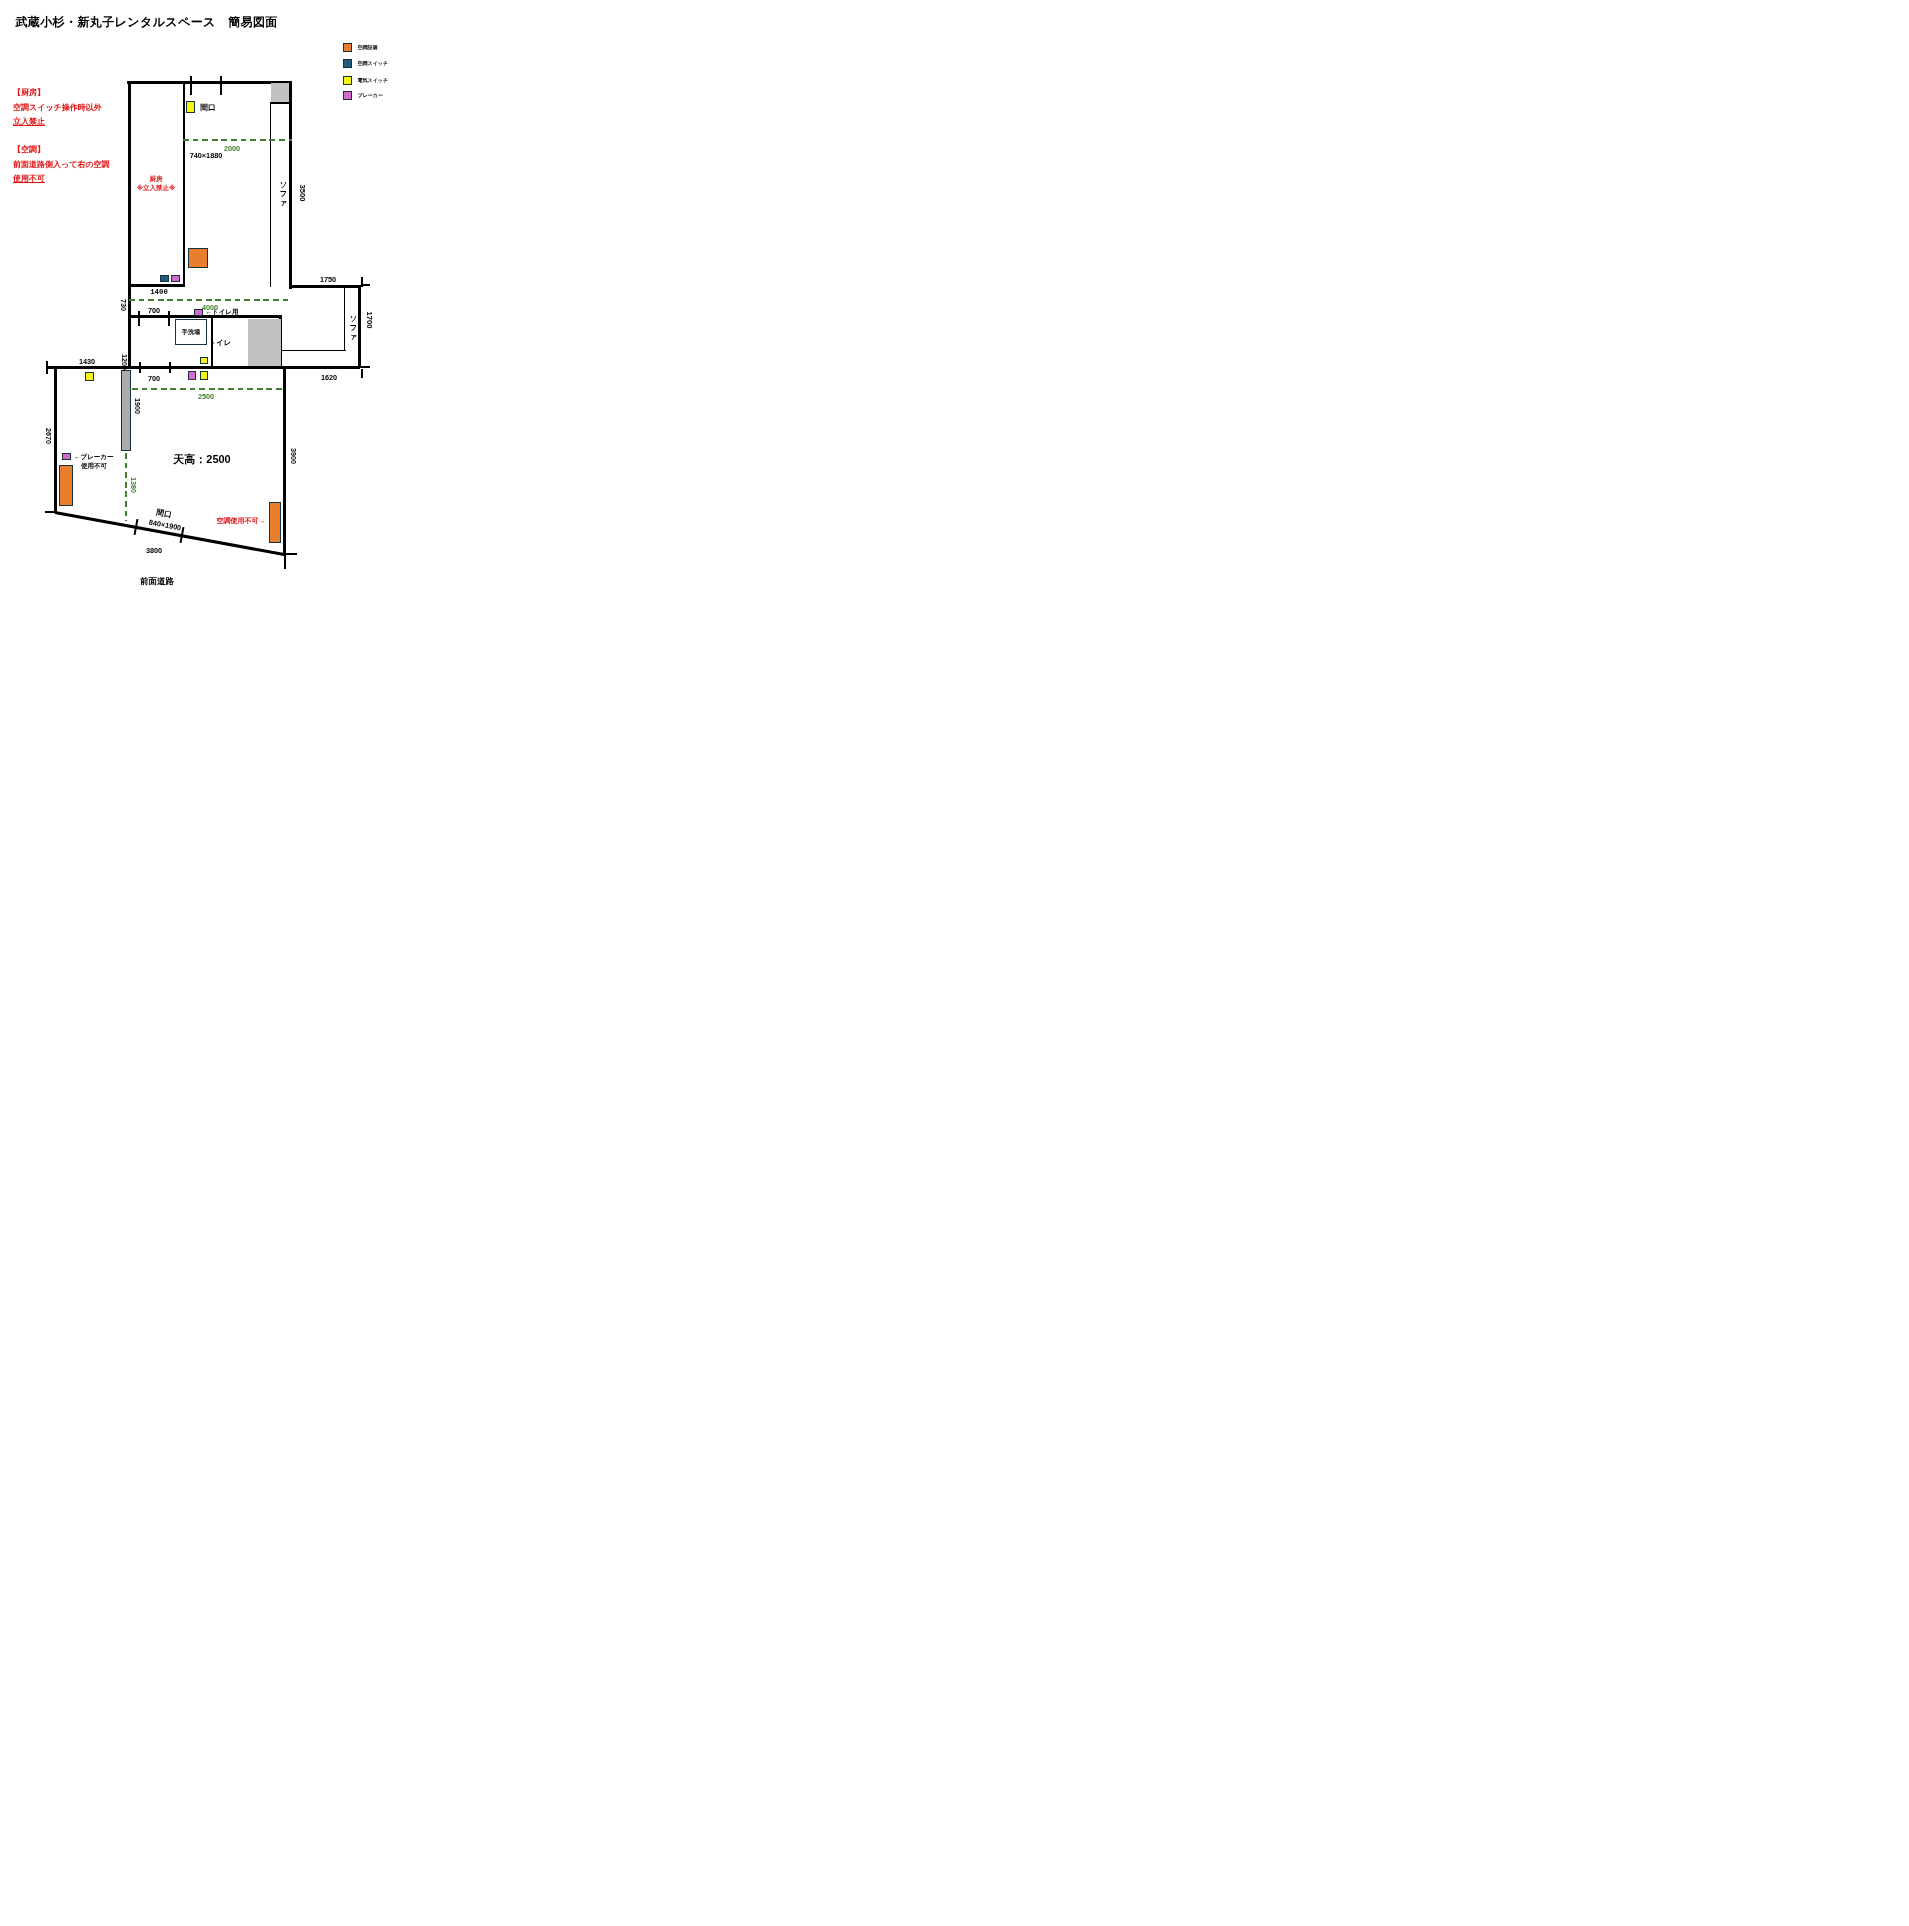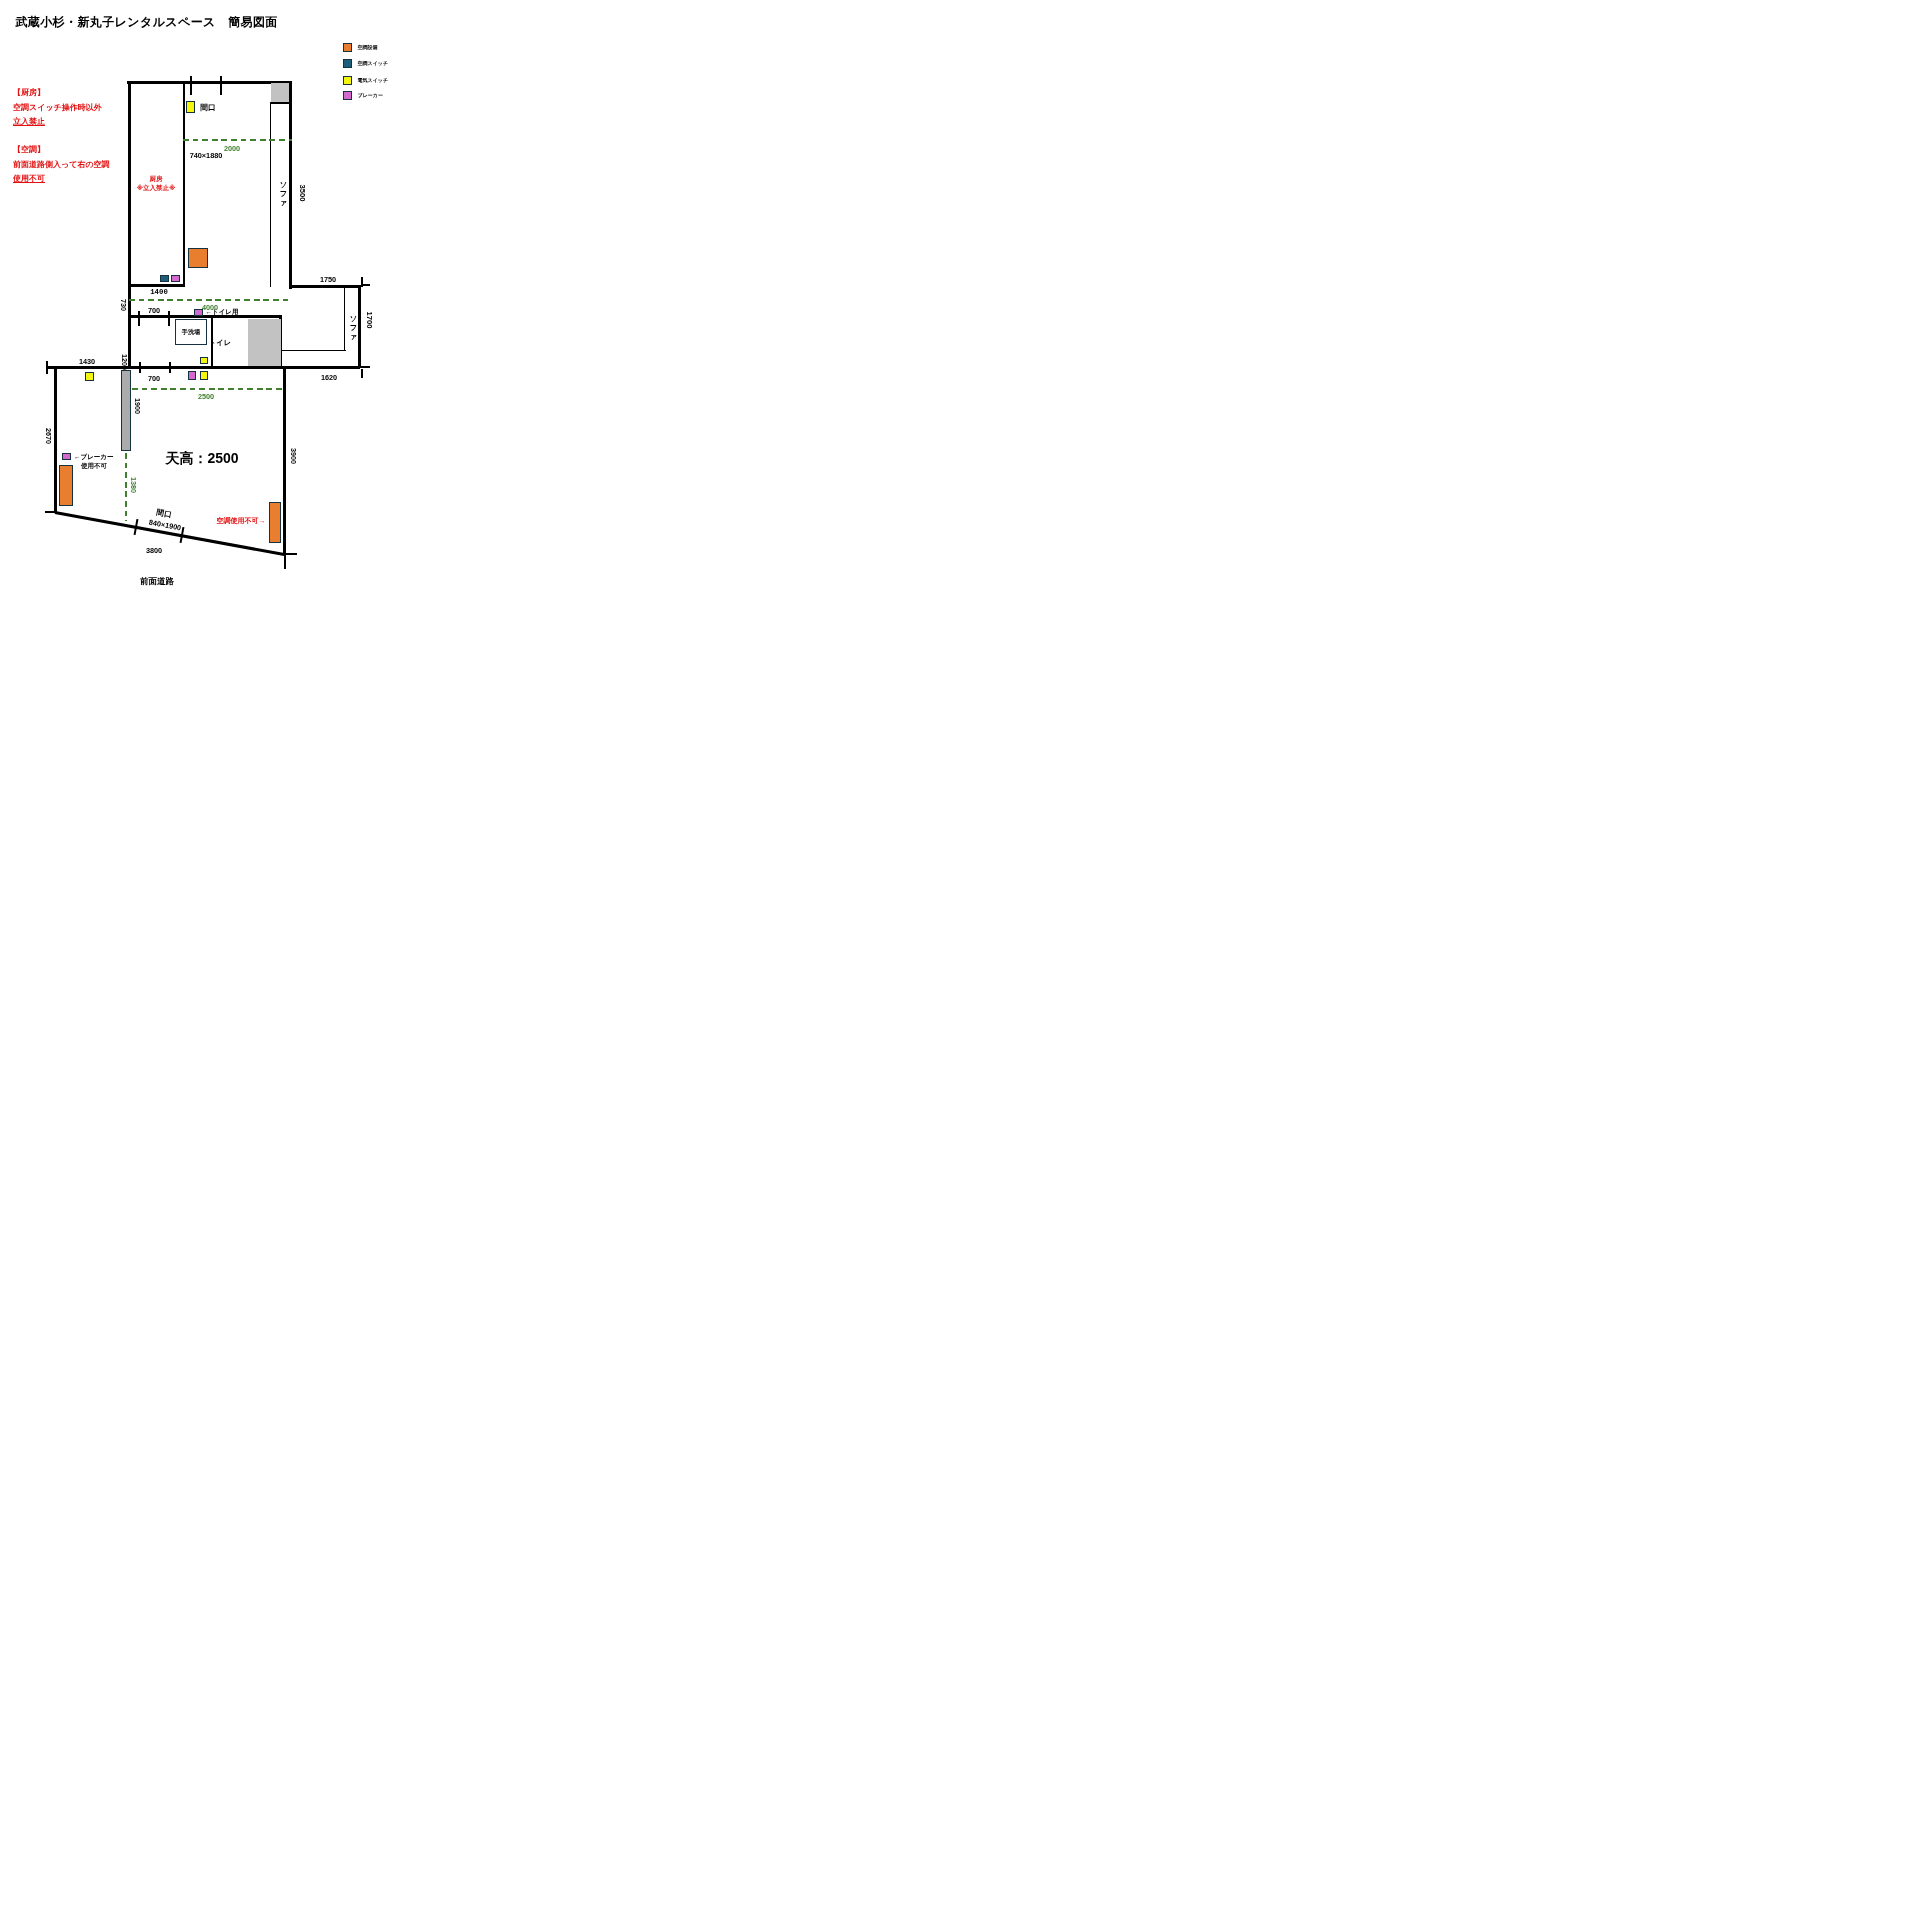--- a/index.html
+++ b/index.html
@@ -181,20 +181,20 @@
 
   <div class="lbl vtext ctr" style="left:283px;top:191px;font-size:7.3px;">ソファ</div>
   <div class="lbl vtext ctr" style="left:353px;top:325px;font-size:7.3px;">ソファ</div>
 
   <div class="lbl ctr" style="left:222px;top:312px;font-size:6.5px;">←トイレ用</div>
   <div class="lbl ctr" style="left:220px;top:343px;font-size:7.3px;">トイレ</div>
 
   <div class="lbl" style="left:74px;top:453px;font-size:6.5px;">←ブレーカー</div>
   <div class="lbl" style="left:81px;top:462px;font-size:6.5px;">使用不可</div>
 
-  <div class="lbl ctr" style="left:202px;top:459px;font-size:14px;">天高：2500</div>
+  <div class="lbl ctr" style="left:202px;top:459px;font-size:11px;">天高：2500</div>
 
   <div class="lbl red ctr" style="left:241px;top:521px;font-size:7px;">空調使用不可→</div>
 
   <div class="lbl ctr" style="left:157px;top:582px;font-size:8.5px;">前面道路</div>
 
 </div>
 
 
 </body></html>

